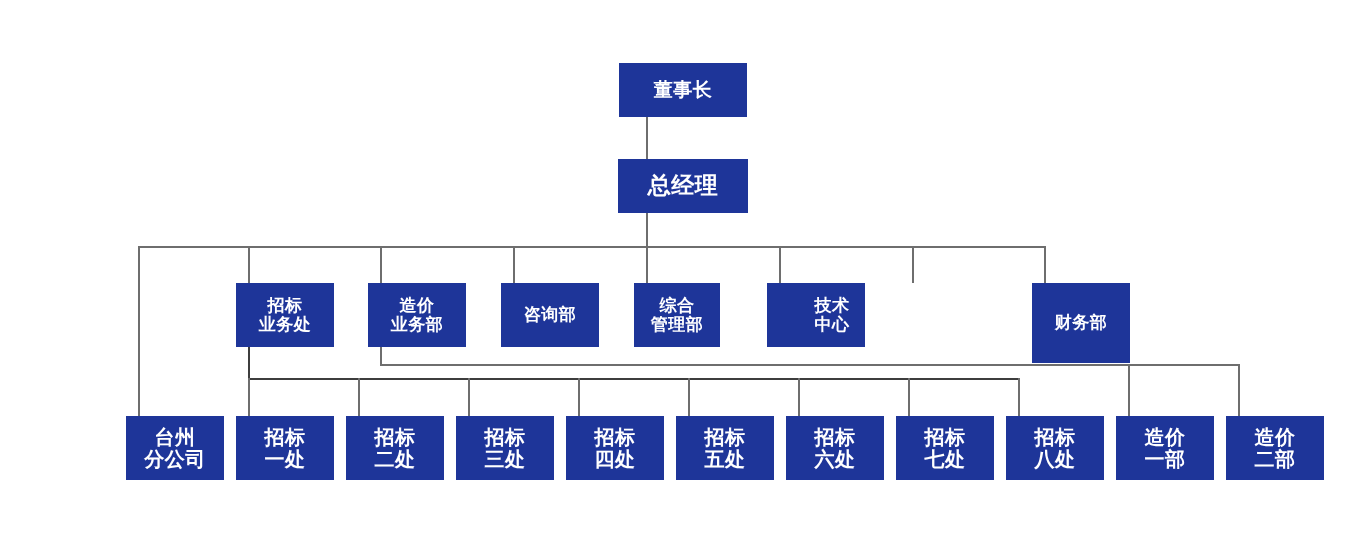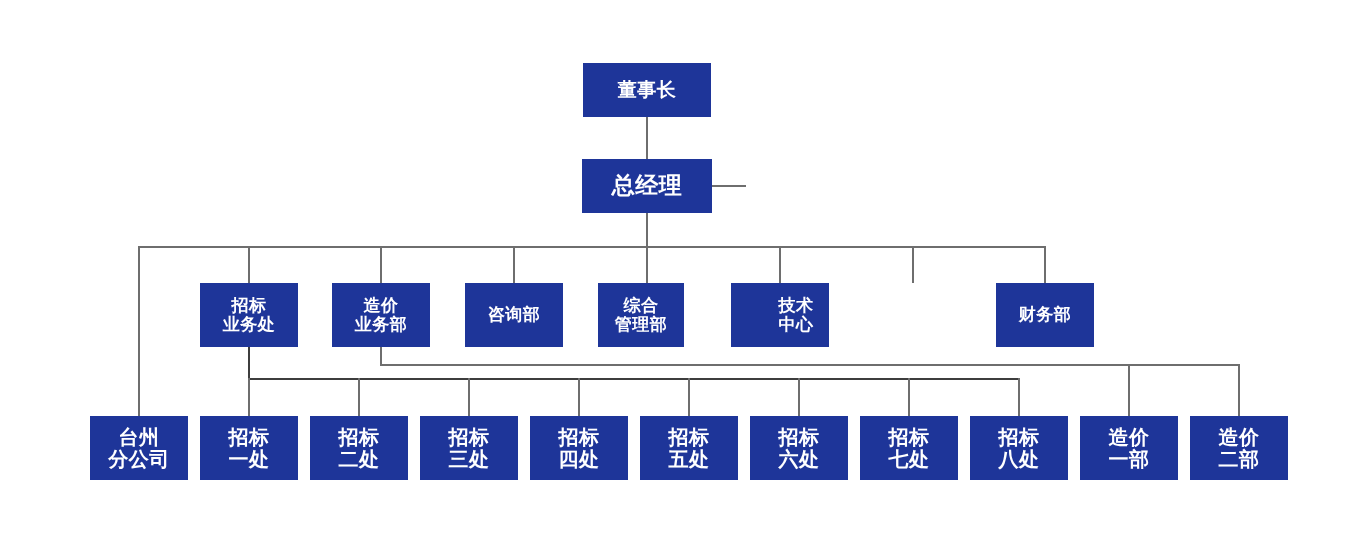--- a/index.html
+++ b/index.html
@@ -27,20 +27,21 @@
     display: flex;
     align-items: center;
     justify-content: center;
     text-align: center;
     font-weight: bold;
     line-height: 1.12;
     letter-spacing: 0.5px;
     box-sizing: border-box;
     white-space: pre-line;
     user-select: none;
+    margin-left: 36px;
   }
   .node.lvl1 {
     font-size: 19px;
   }
   .node.lvl2 {
     font-size: 23px;
     font-family: Liberation Serif, serif;
   }
   .node.lvl3 {
     font-size: 17px;
@@ -102,21 +103,21 @@
 
   <div class="node lvl3" style="left:200px; top:283px; width:98px; height:64px;">招标
 业务处</div>
   <div class="node lvl3" style="left:332px; top:283px; width:98px; height:64px;">造价
 业务部</div>
   <div class="node lvl3" style="left:465px; top:283px; width:98px; height:64px;">咨询部</div>
   <div class="node lvl3" style="left:598px; top:283px; width:86px; height:64px;">综合
 管理部</div>
   <div class="node lvl3" style="left:731px; top:283px; width:98px; height:64px;padding-left:32px;">技术
 中心</div>
-  <div class="node lvl3" style="left:996px; top:283px; width:98px; height:64px;">财务部</div>
+  <div class="node lvl3" style="left:996px; top:283px; width:98px; height:80px;">财务部</div>
 
   <div class="node lvl4" style="left:90px; top:416px; width:98px; height:64px;">台州
 分公司</div>
   <div class="node lvl4" style="left:200px; top:416px; width:98px; height:64px;">招标
 一处</div>
   <div class="node lvl4" style="left:310px; top:416px; width:98px; height:64px;">招标
 二处</div>
   <div class="node lvl4" style="left:420px; top:416px; width:98px; height:64px;">招标
 三处</div>
   <div class="node lvl4" style="left:530px; top:416px; width:98px; height:64px;">招标

